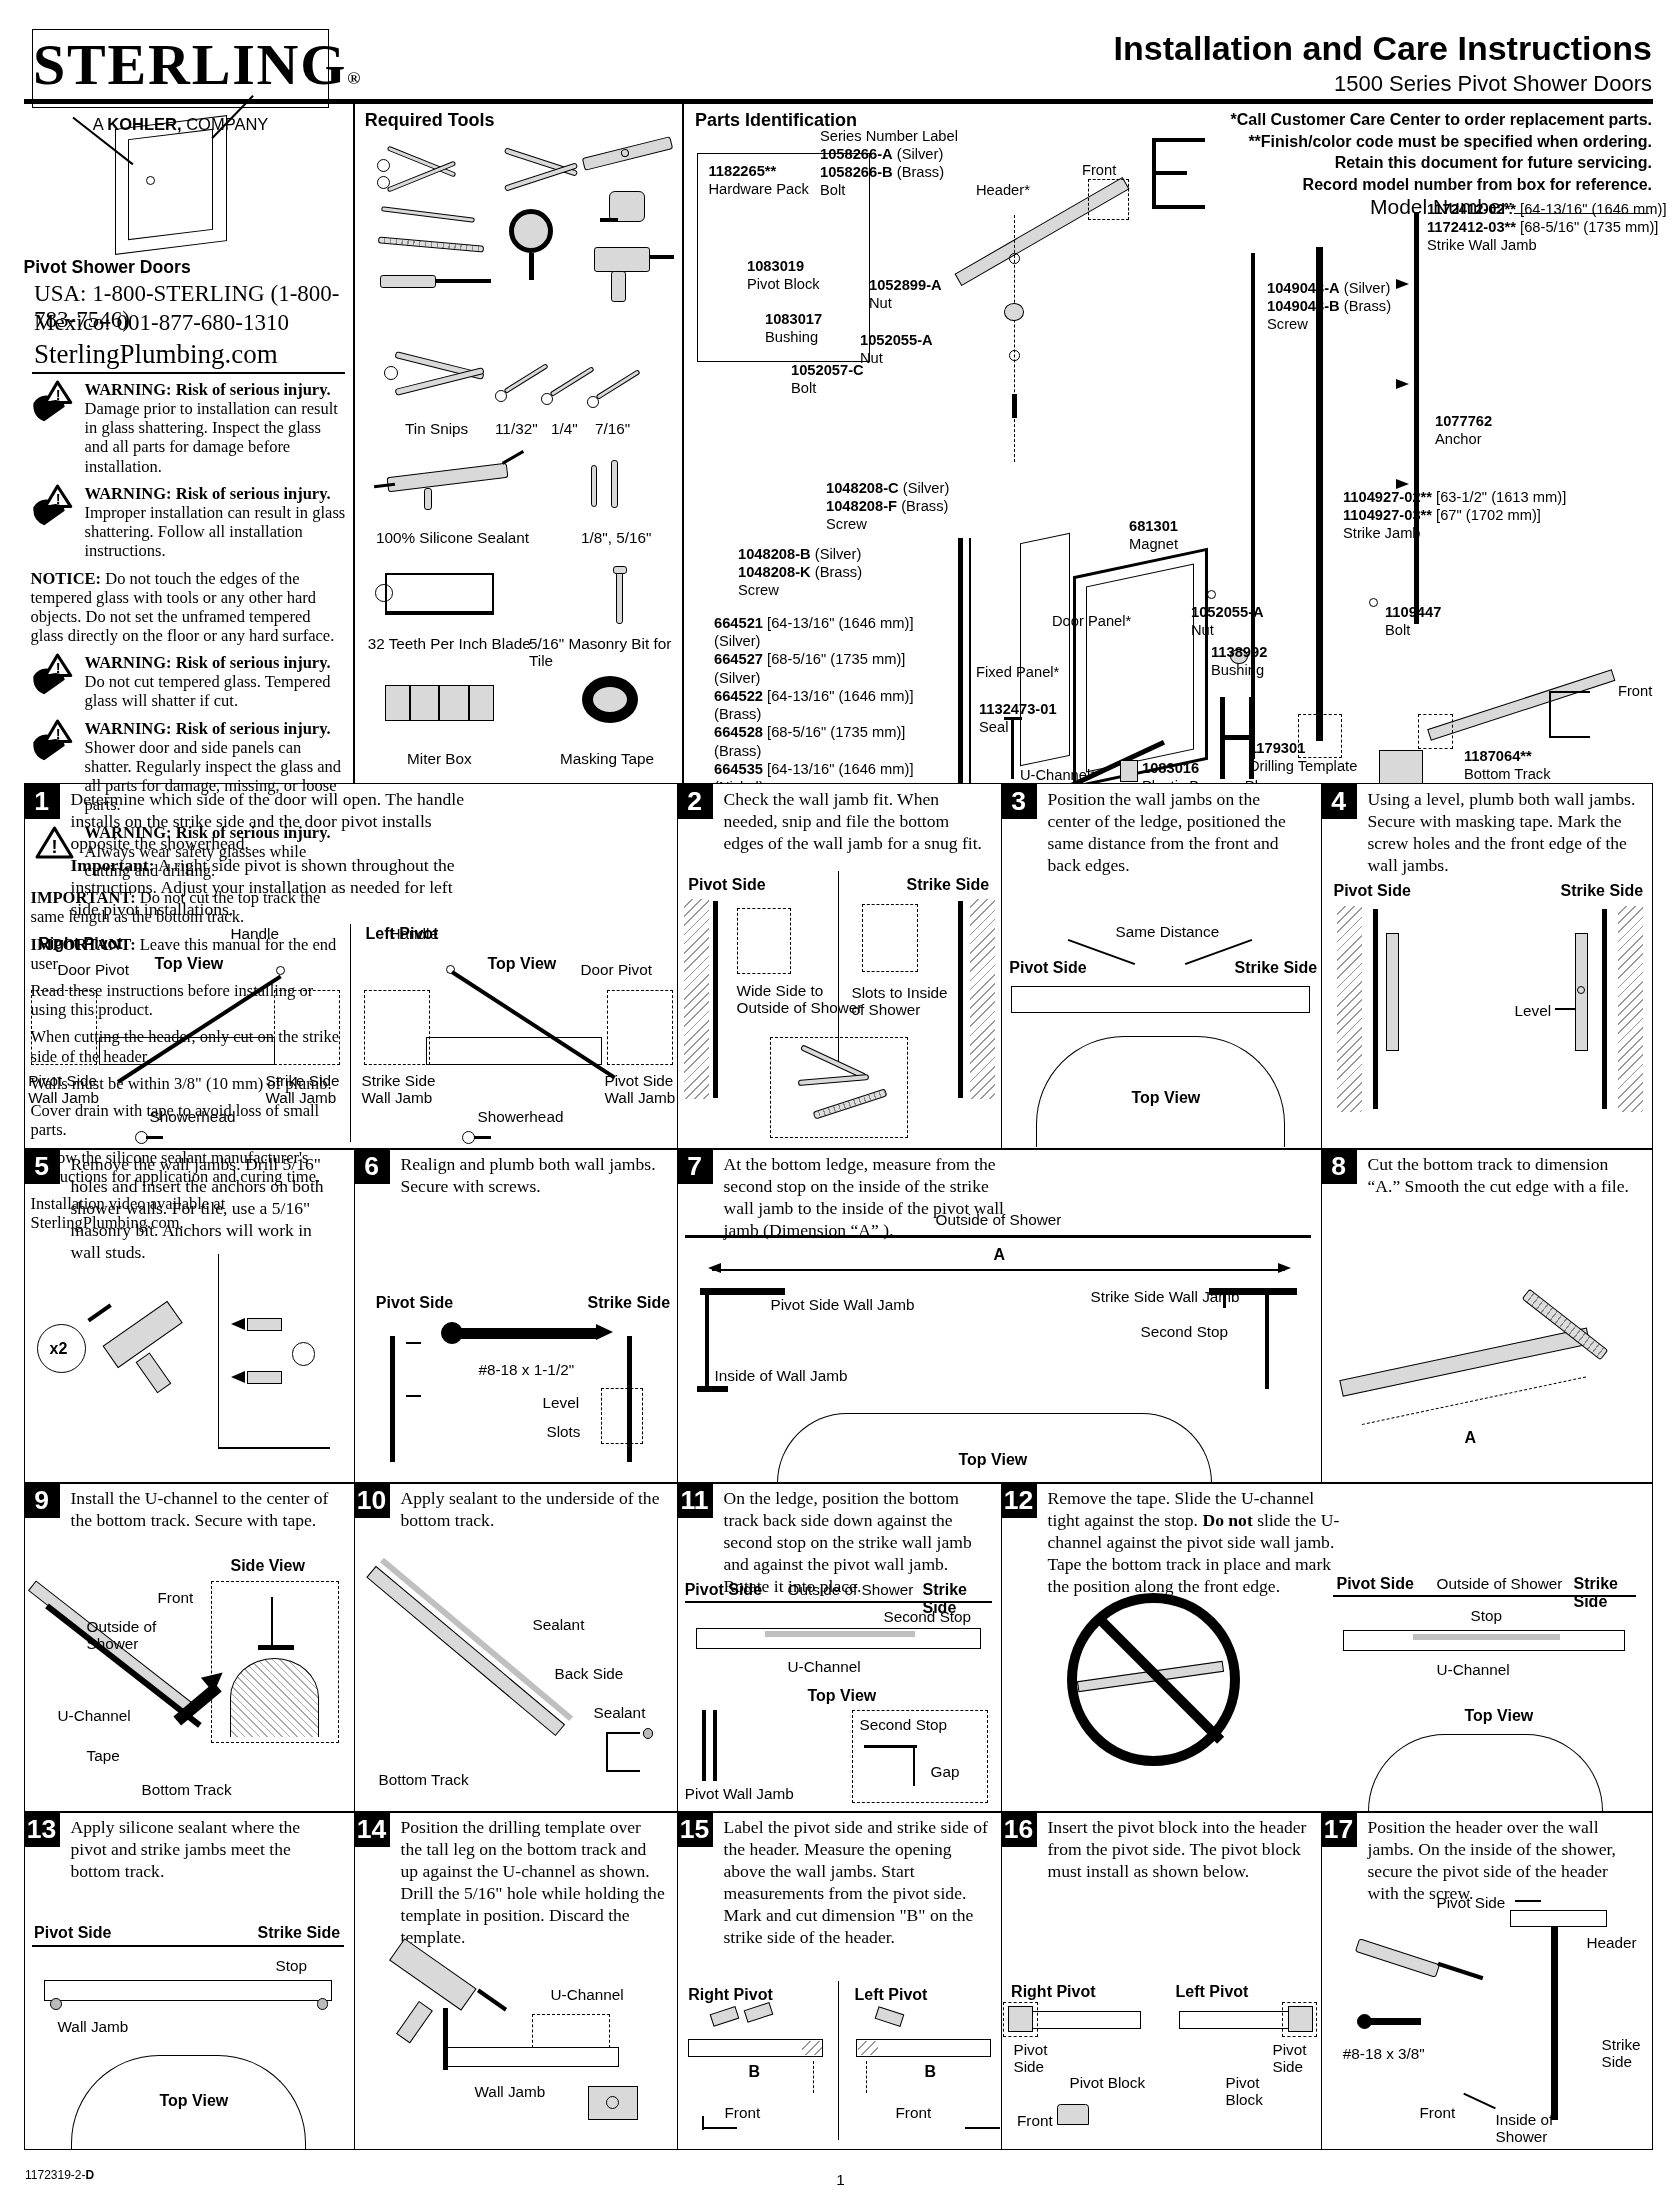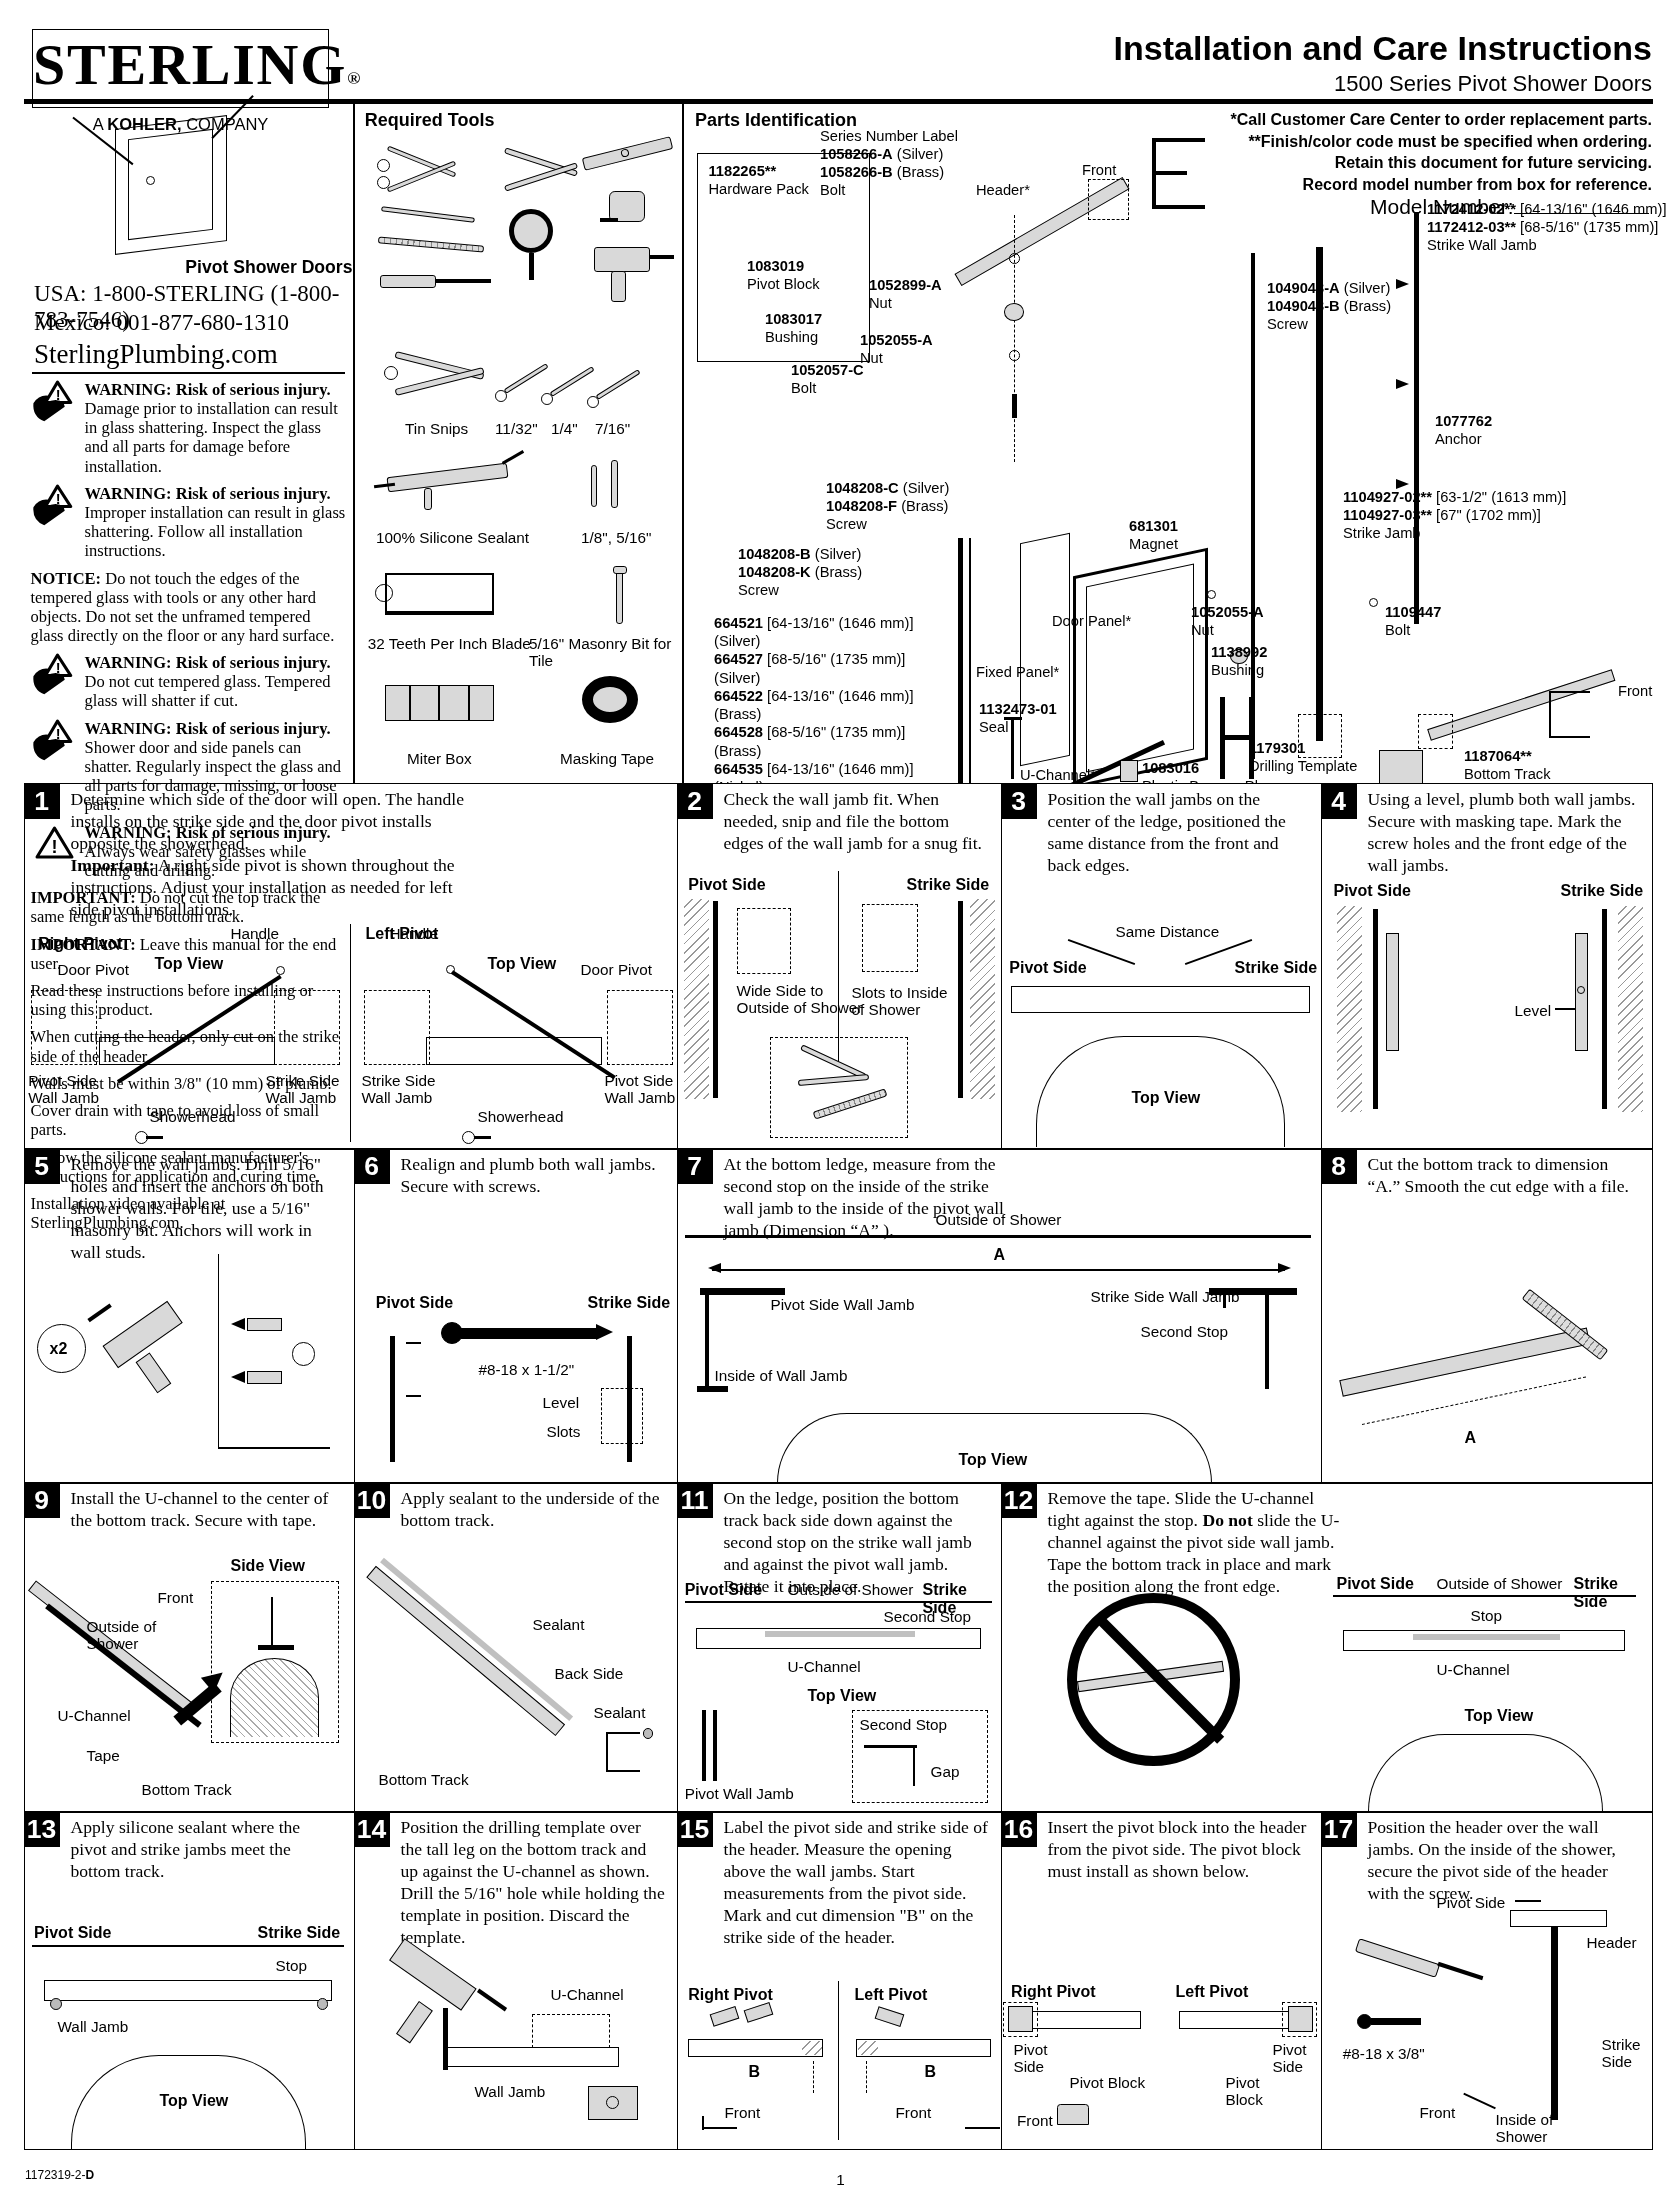--- a/index.html
+++ b/index.html
@@ -55,21 +55,21 @@
 
 <div class="abs" style="left:23.5px;top:103px;width:329px;height:680px">
 
   <div class="abs" style="left:41px;top:10.6px;width:194px;height:141px">
     <div class="line" style="left:0;top:26.5px;width:76px;height:1.8px;transform:rotate(38deg)"></div>
     <div class="line" style="left:138px;top:2.9px;width:59px;height:1.8px;transform:rotate(-46deg)"></div>
     <div class="box" style="left:50px;top:8.8px;width:112px;height:126px;transform:skewY(-7deg)"></div>
     <div class="box" style="left:63px;top:20.6px;width:85px;height:101px;border-width:1.2px;transform:skewY(-7deg)"></div>
     <div class="circ" style="left:81px;top:62px;width:9.4px;height:9.4px"></div>
   </div>
-  <div class="abs" style="left:0;top:154px;width:329px;text-align:right;font-weight:bold;font-size:17.6px">Pivot Shower Doors</div>
+  <div class="abs" style="left:0;top:154px;width:329px;text-align:left;font-weight:bold;font-size:17.6px">Pivot Shower Doors</div>
   <div class="abs serif" style="left:10.6px;top:178px;font-size:23px">USA: 1-800-STERLING (1-800-783-7546)</div>
   <div class="abs serif" style="left:10.6px;top:207px;font-size:23px">Mexico: 001-877-680-1310</div>
   <div class="abs serif" style="left:10.6px;top:236px;font-size:27px">SterlingPlumbing.com</div>
   <div class="line" style="left:8.8px;top:269px;width:313px;height:1.8px"></div>
 
   <div class="abs" style="left:7px;top:277px;width:317px">
     <div class="wblock">
       <div class="wicon"><svg class="wsvg" viewBox="0 0 78 72">
             <path d="M44 3 L66 37 L24 37 Z" fill="#fff" stroke="#000" stroke-width="5" stroke-linejoin="round"></path>
             <text x="45" y="32" font-size="24" font-weight="bold" text-anchor="middle" font-family="Liberation Sans,sans-serif">!</text>

